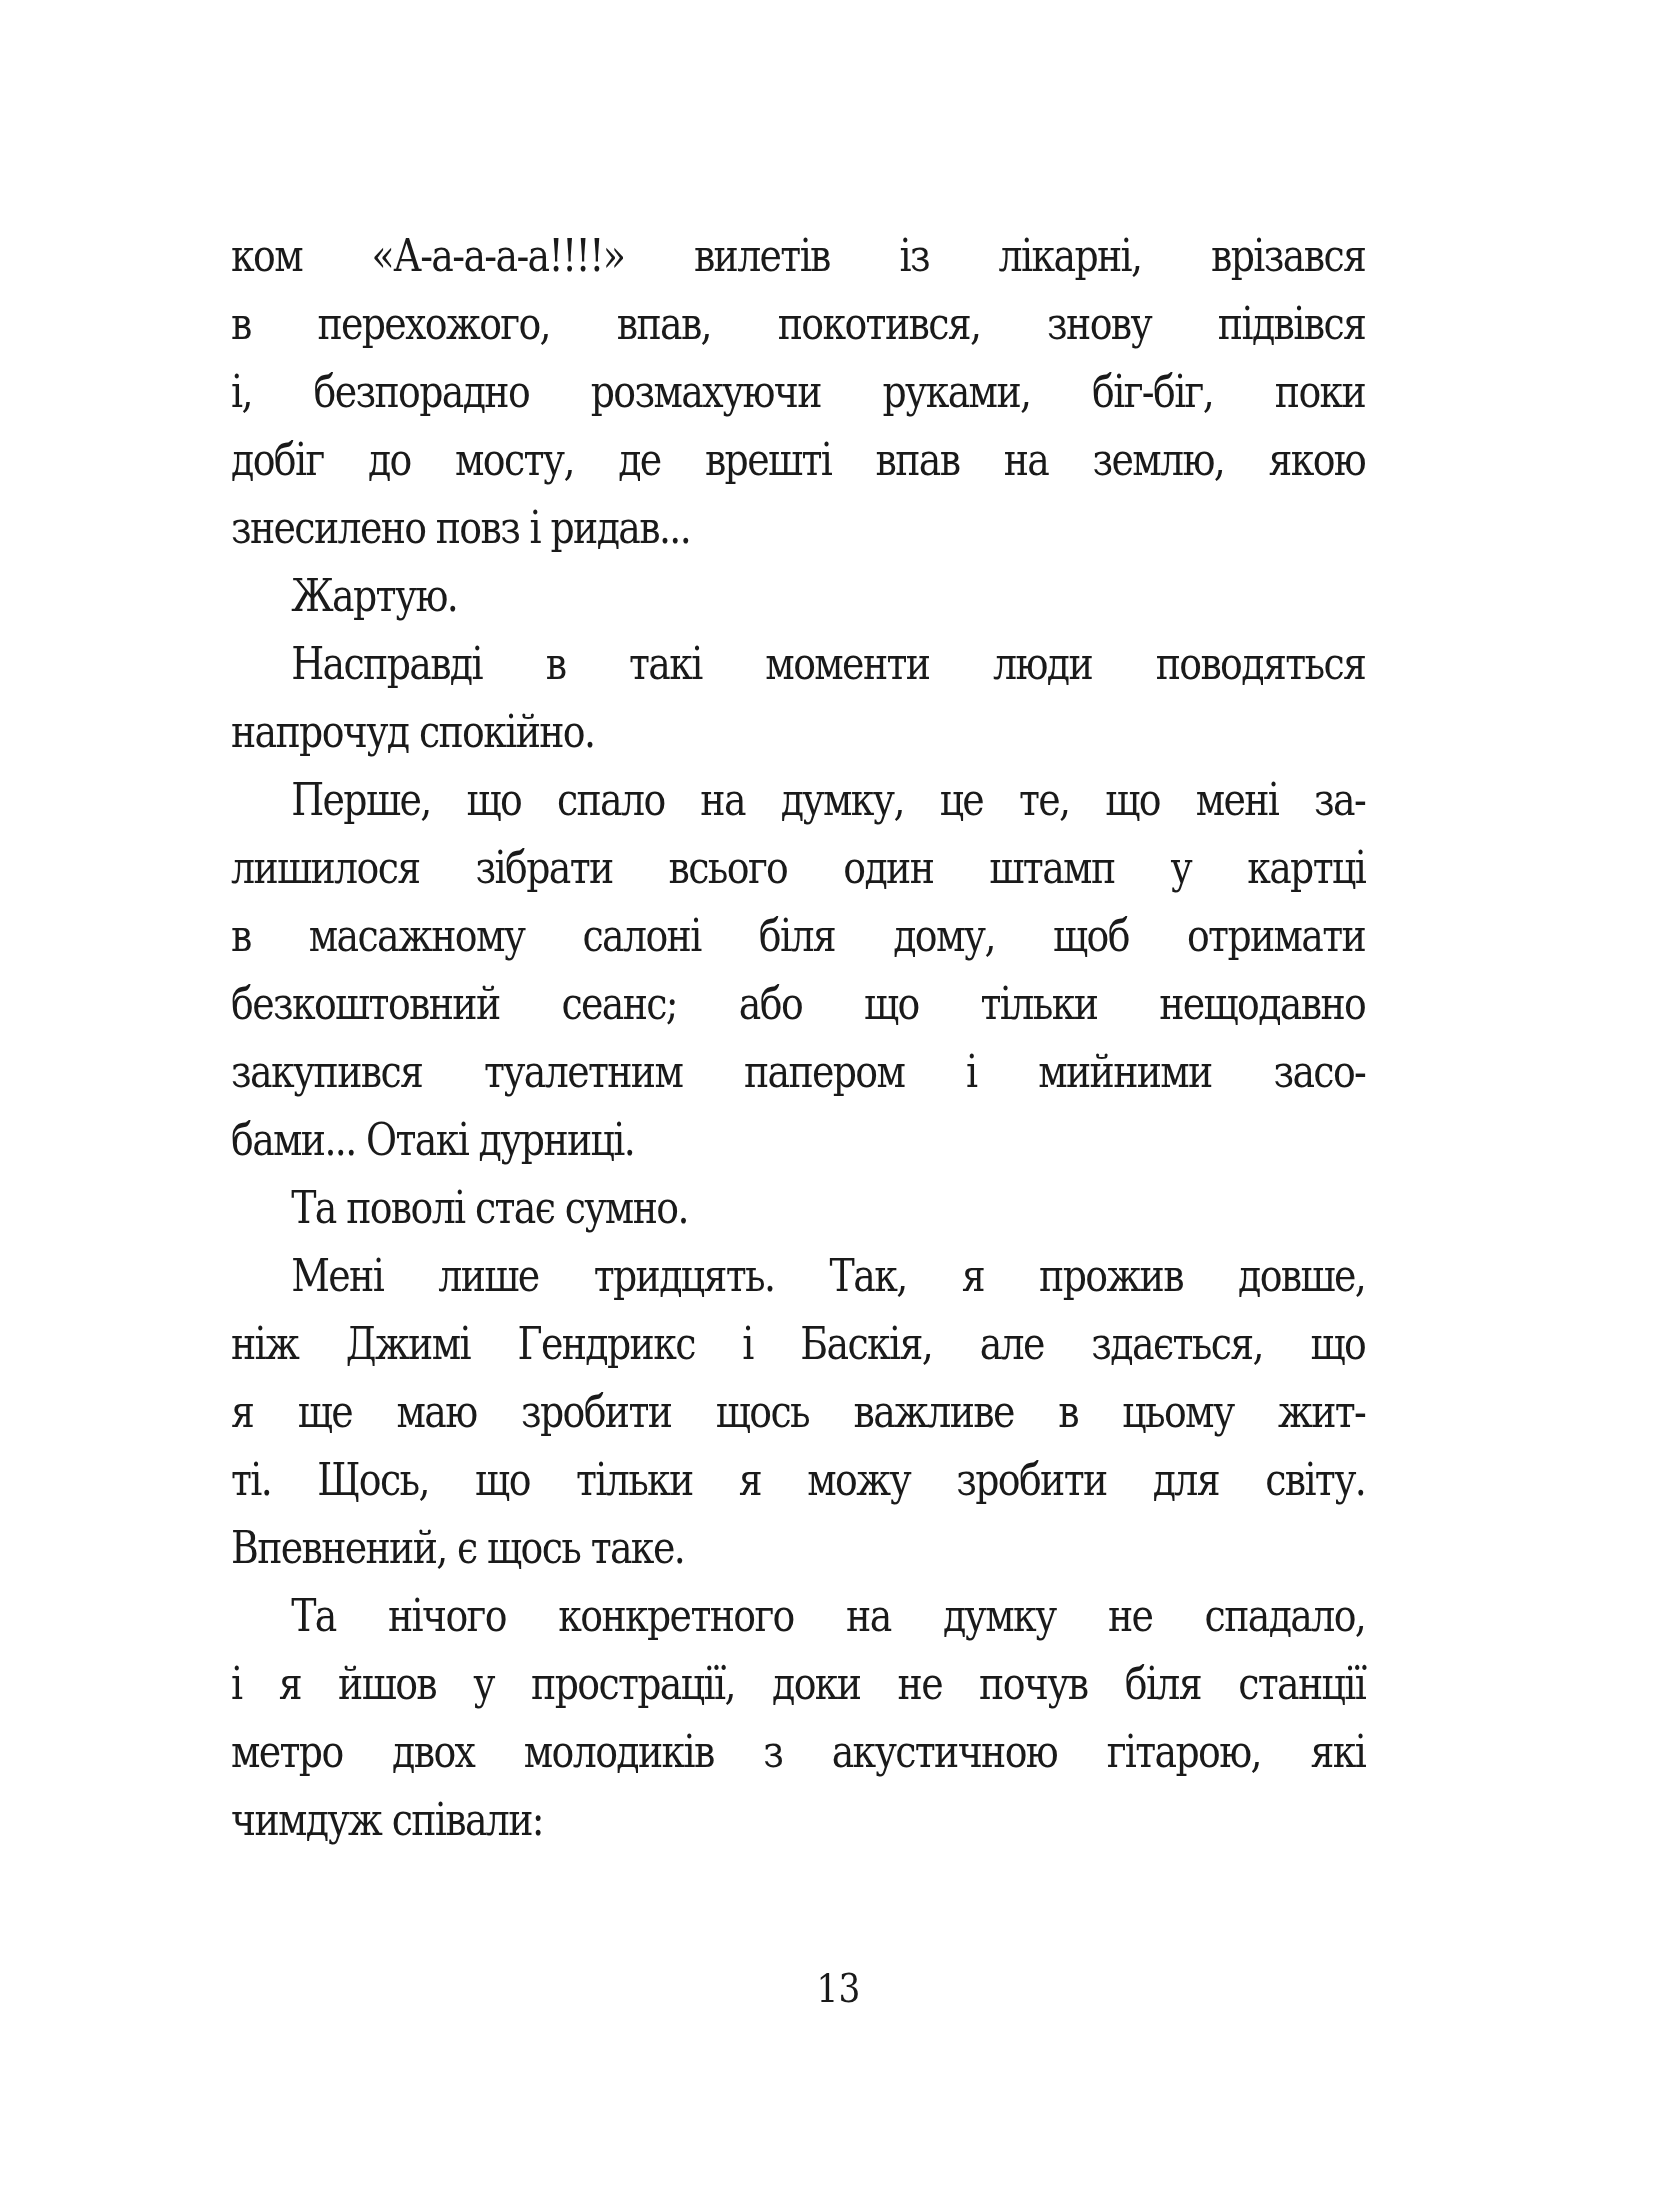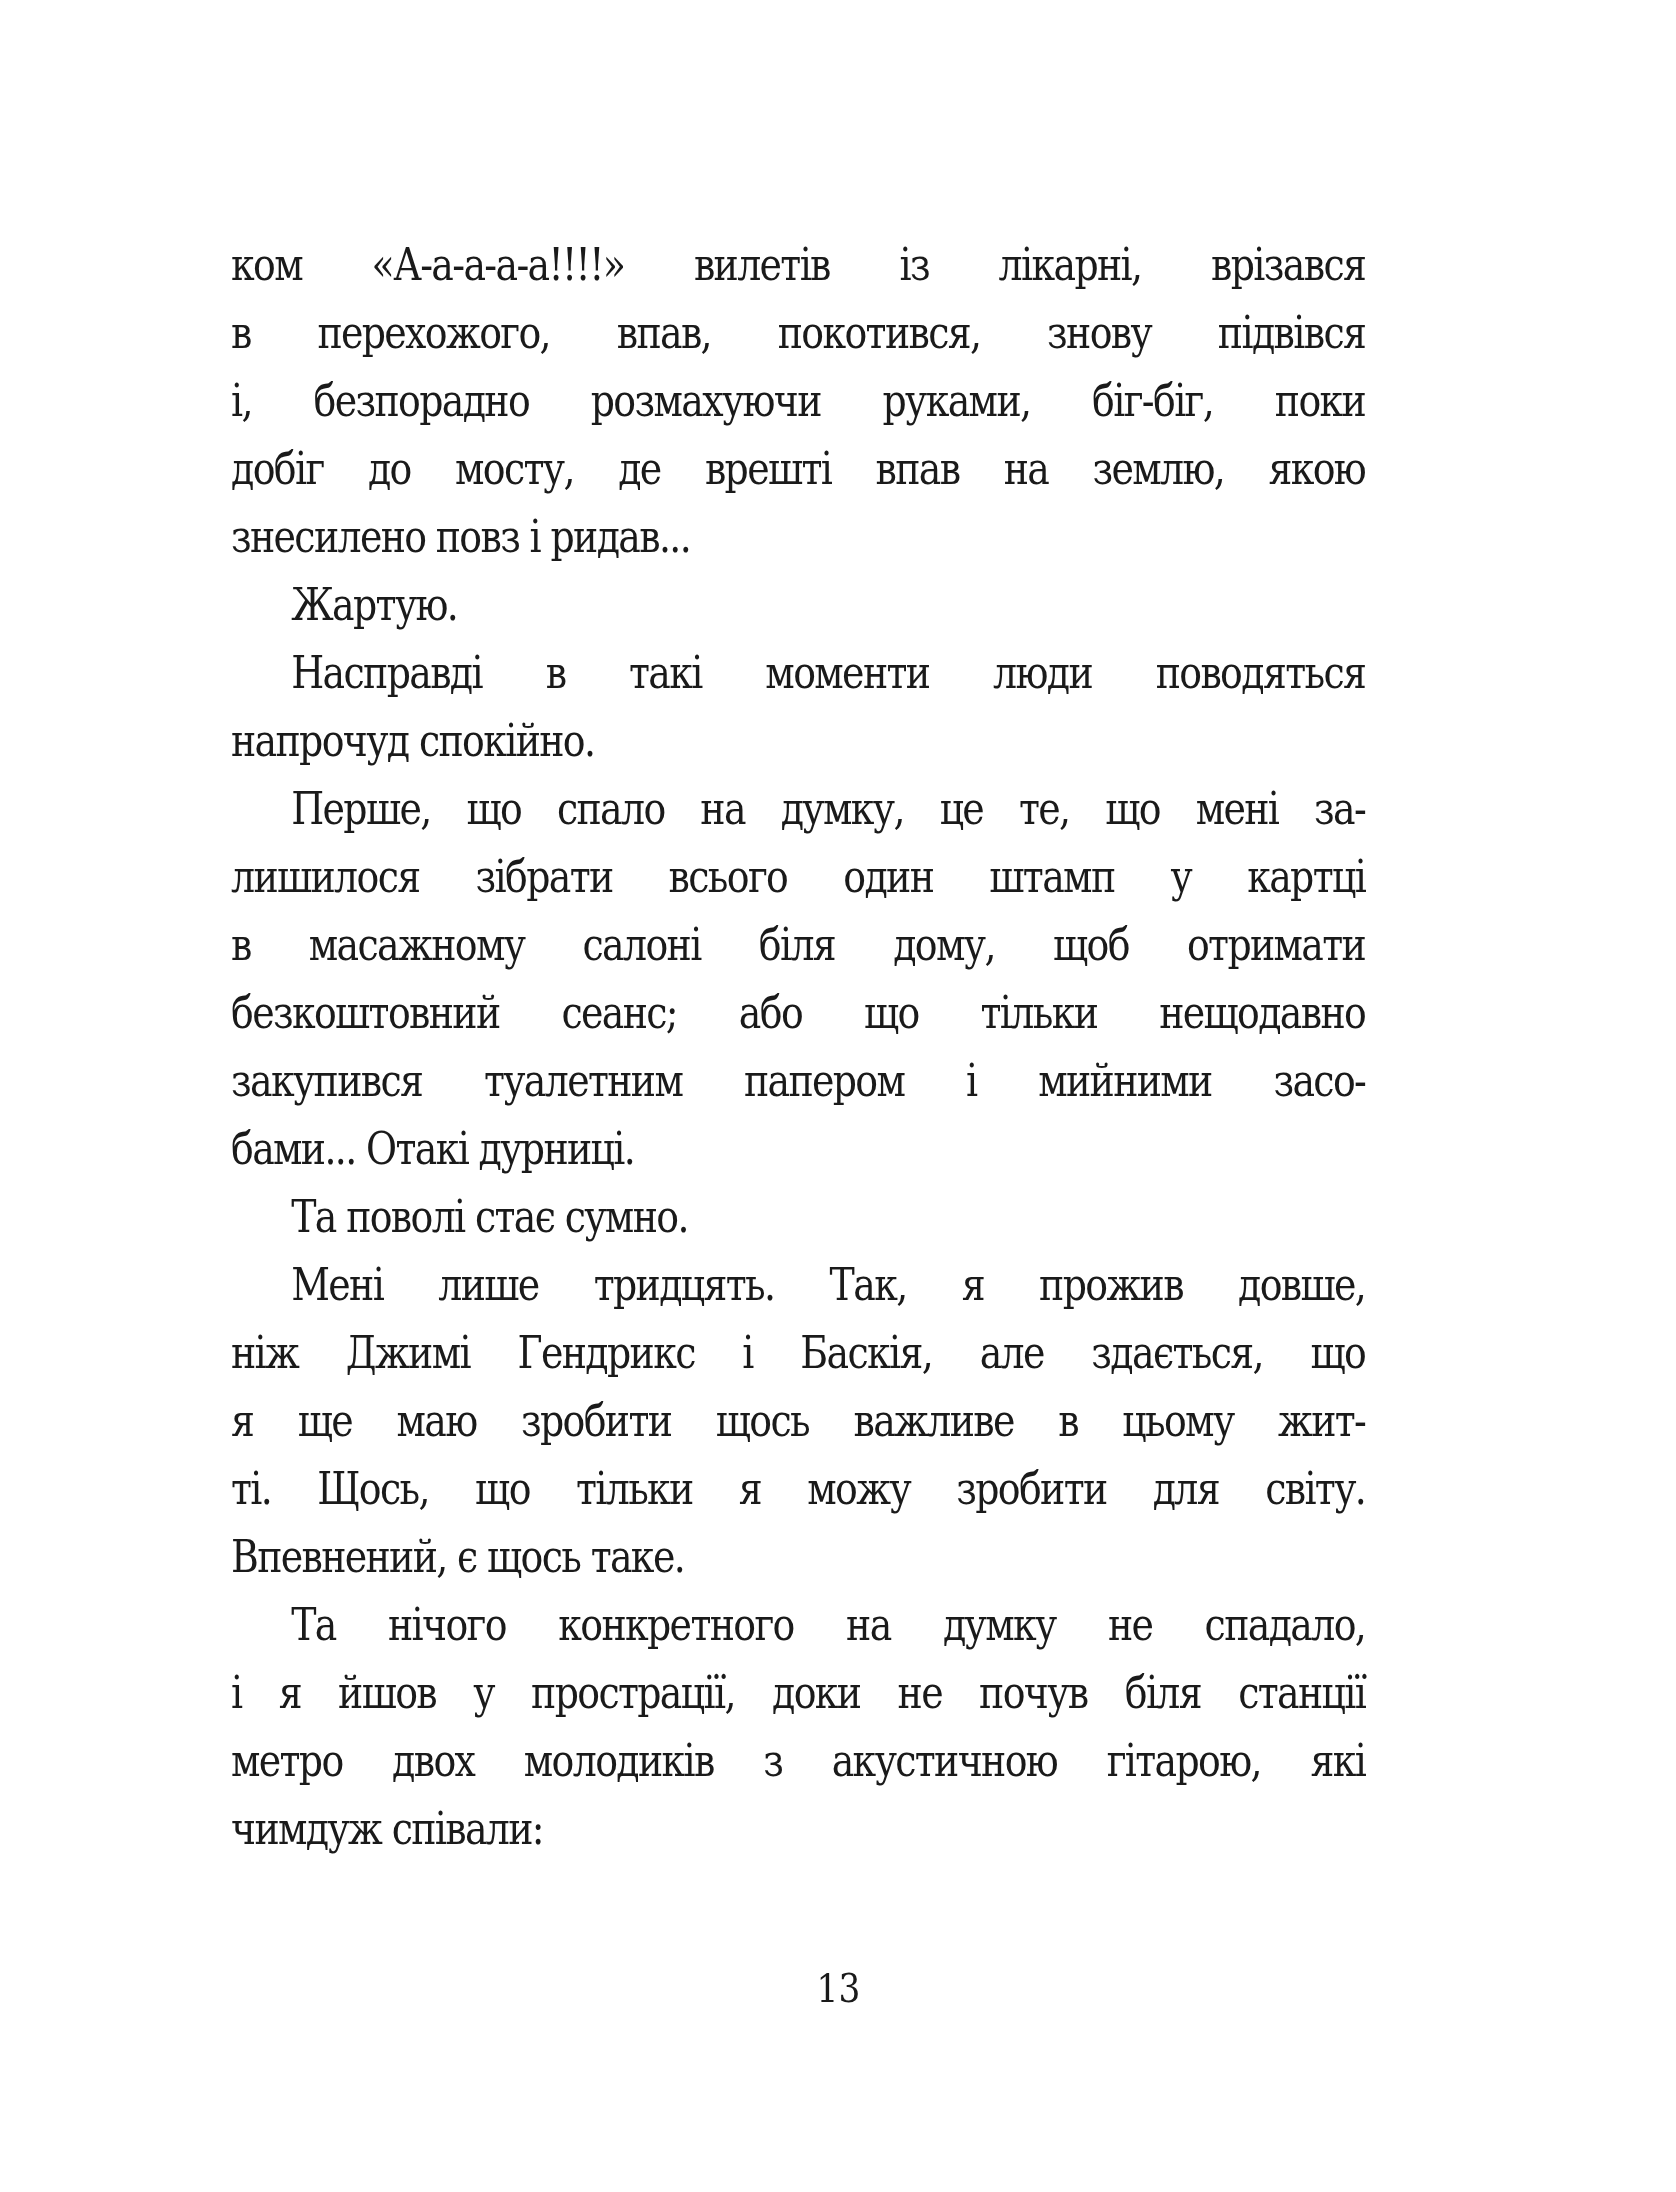--- a/index.html
+++ b/index.html
@@ -1,18 +1,18 @@
 <!DOCTYPE html>
 <html style="font-size:14px"><head>
   <meta charset="utf-8">
   <style>
     html, body { margin: 0; padding: 0; background: #ffffff; }
     body { width: 1677px; height: 2192px; position: relative; overflow: hidden; }
     .page {
-      position: absolute; left: 231px; top: 231px; width: 1134px;
+      position: absolute; left: 231px; top: 222px; width: 1134px;
       font-family: "DejaVu Serif", "Liberation Serif", serif;
       color: #1a1a1a;
     }
     .line {
       height: 68px; line-height: 68px;
       font-size: 44px; letter-spacing: -1.9px;
       white-space: nowrap;
       transform-origin: left center;
       transform: scaleX(0.86);
       display: block;

